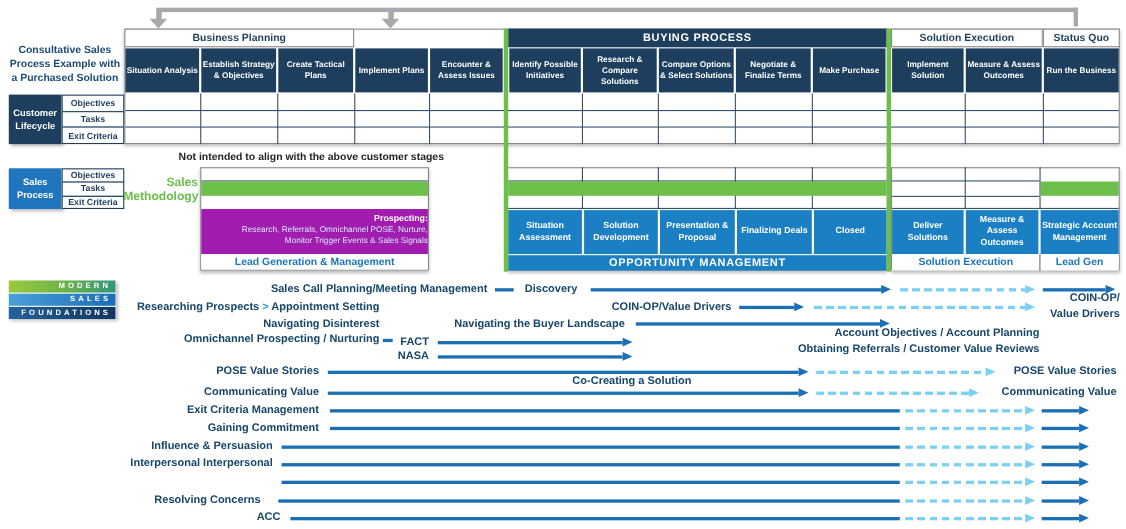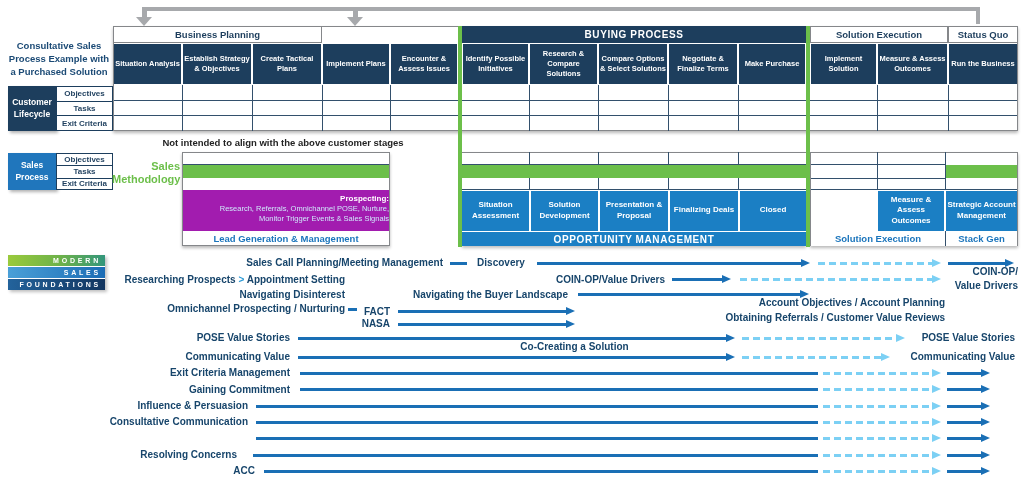--- a/index.html
+++ b/index.html
@@ -131,25 +131,26 @@
   <div class="abs flexc bluecell" style="left:740px;top:190.5px;width:66px;height:40px;">Closed</div>
   <div class="abs flexc bluebanner" style="left:462px;top:232px;width:344px;height:14px;">OPPORTUNITY MANAGEMENT</div>
 
   <div class="abs tbl-backdrop" style="left:810px;top:152px;width:208px;height:94px;"></div>
   <div class="abs vdiv" style="left:877px;top:152px;height:38px;"></div>
   <div class="abs vdiv" style="left:945px;top:152px;height:38px;"></div>
   <div class="abs hair" style="left:811px;top:164px;width:134px;"></div>
   <div class="abs hair" style="left:811px;top:177.5px;width:134px;"></div>
   <div class="abs greenband" style="left:946px;top:165px;width:71px;height:13px;"></div>
   <div class="abs hair" style="left:811px;top:189px;width:206px;"></div>
+  <div class="abs flexc bluecell" style="left:811px;top:190.5px;width:65px;height:40px;">Deliver Solutions</div>
   <div class="abs flexc bluecell" style="left:878px;top:190.5px;width:66px;height:40px;">Measure &amp; Assess Outcomes</div>
   <div class="abs flexc bluecell" style="left:946px;top:190.5px;width:71px;height:40px;">Strategic Account Management</div>
   <div class="abs flexc tfooter" style="left:811px;top:231px;width:134px;height:15px;">Solution Execution</div>
   <div class="abs vdiv" style="left:945px;top:231px;height:15px;"></div>
-  <div class="abs flexc tfooter" style="left:946px;top:231px;width:71px;height:15px;">Stack Gen</div>
+  <div class="abs flexc tfooter" style="left:946px;top:231px;width:71px;height:15px;">Lead Gen</div>
 
   <div class="abs greenborder" style="left:458px;top:26px;width:4px;height:221px;"></div>
   <div class="abs greenborder" style="left:806px;top:26px;width:4px;height:221px;"></div>
 
   <div class="abs" style="left:8px;top:255px;width:97px;height:35px;box-shadow:2px 2px 3px rgba(0,0,0,.25);">
     <div class="logobar" style="height:11px;background:linear-gradient(90deg,#9aca3c 0%,#6cb14a 55%,#32967b 100%);">MODERN</div>
     <div class="logobar" style="height:11px;margin-top:1px;background:linear-gradient(90deg,#4aa0d8 0%,#1b6cb5 100%);">SALES</div>
     <div class="logobar" style="height:11px;margin-top:1px;background:linear-gradient(90deg,#23639c 0%,#12355f 100%);">FOUNDATIONS</div>
   </div>
 
@@ -224,21 +225,21 @@
   <div class="abs line" style="left:947px;top:388px;width:34px;"></div>
   <div class="abs tri" style="left:981px;top:385px;"></div>
 
   <div class="abs lbl" style="left:53px;top:400px;width:195px;text-align:right;">Influence &amp; Persuasion</div>
   <div class="abs line" style="left:256px;top:404.5px;width:562px;"></div>
   <div class="abs dash" style="left:823px;top:404.5px;width:109px;"></div>
   <div class="abs tri lt" style="left:932px;top:401.5px;"></div>
   <div class="abs line" style="left:947px;top:404.5px;width:34px;"></div>
   <div class="abs tri" style="left:981px;top:401.5px;"></div>
 
-  <div class="abs lbl" style="left:53px;top:416px;width:195px;text-align:right;">Consultative Communication</div>
+  <div class="abs lbl" style="left:53px;top:416px;width:195px;text-align:right;">Interpersonal Interpersonal</div>
   <div class="abs line" style="left:256px;top:420.5px;width:562px;"></div>
   <div class="abs dash" style="left:823px;top:420.5px;width:109px;"></div>
   <div class="abs tri lt" style="left:932px;top:417.5px;"></div>
   <div class="abs line" style="left:947px;top:420.5px;width:34px;"></div>
   <div class="abs tri" style="left:981px;top:417.5px;"></div>
 
   <div class="abs line" style="left:256px;top:437px;width:562px;"></div>
   <div class="abs dash" style="left:823px;top:437px;width:109px;"></div>
   <div class="abs tri lt" style="left:932px;top:434px;"></div>
   <div class="abs line" style="left:947px;top:437px;width:34px;"></div>

